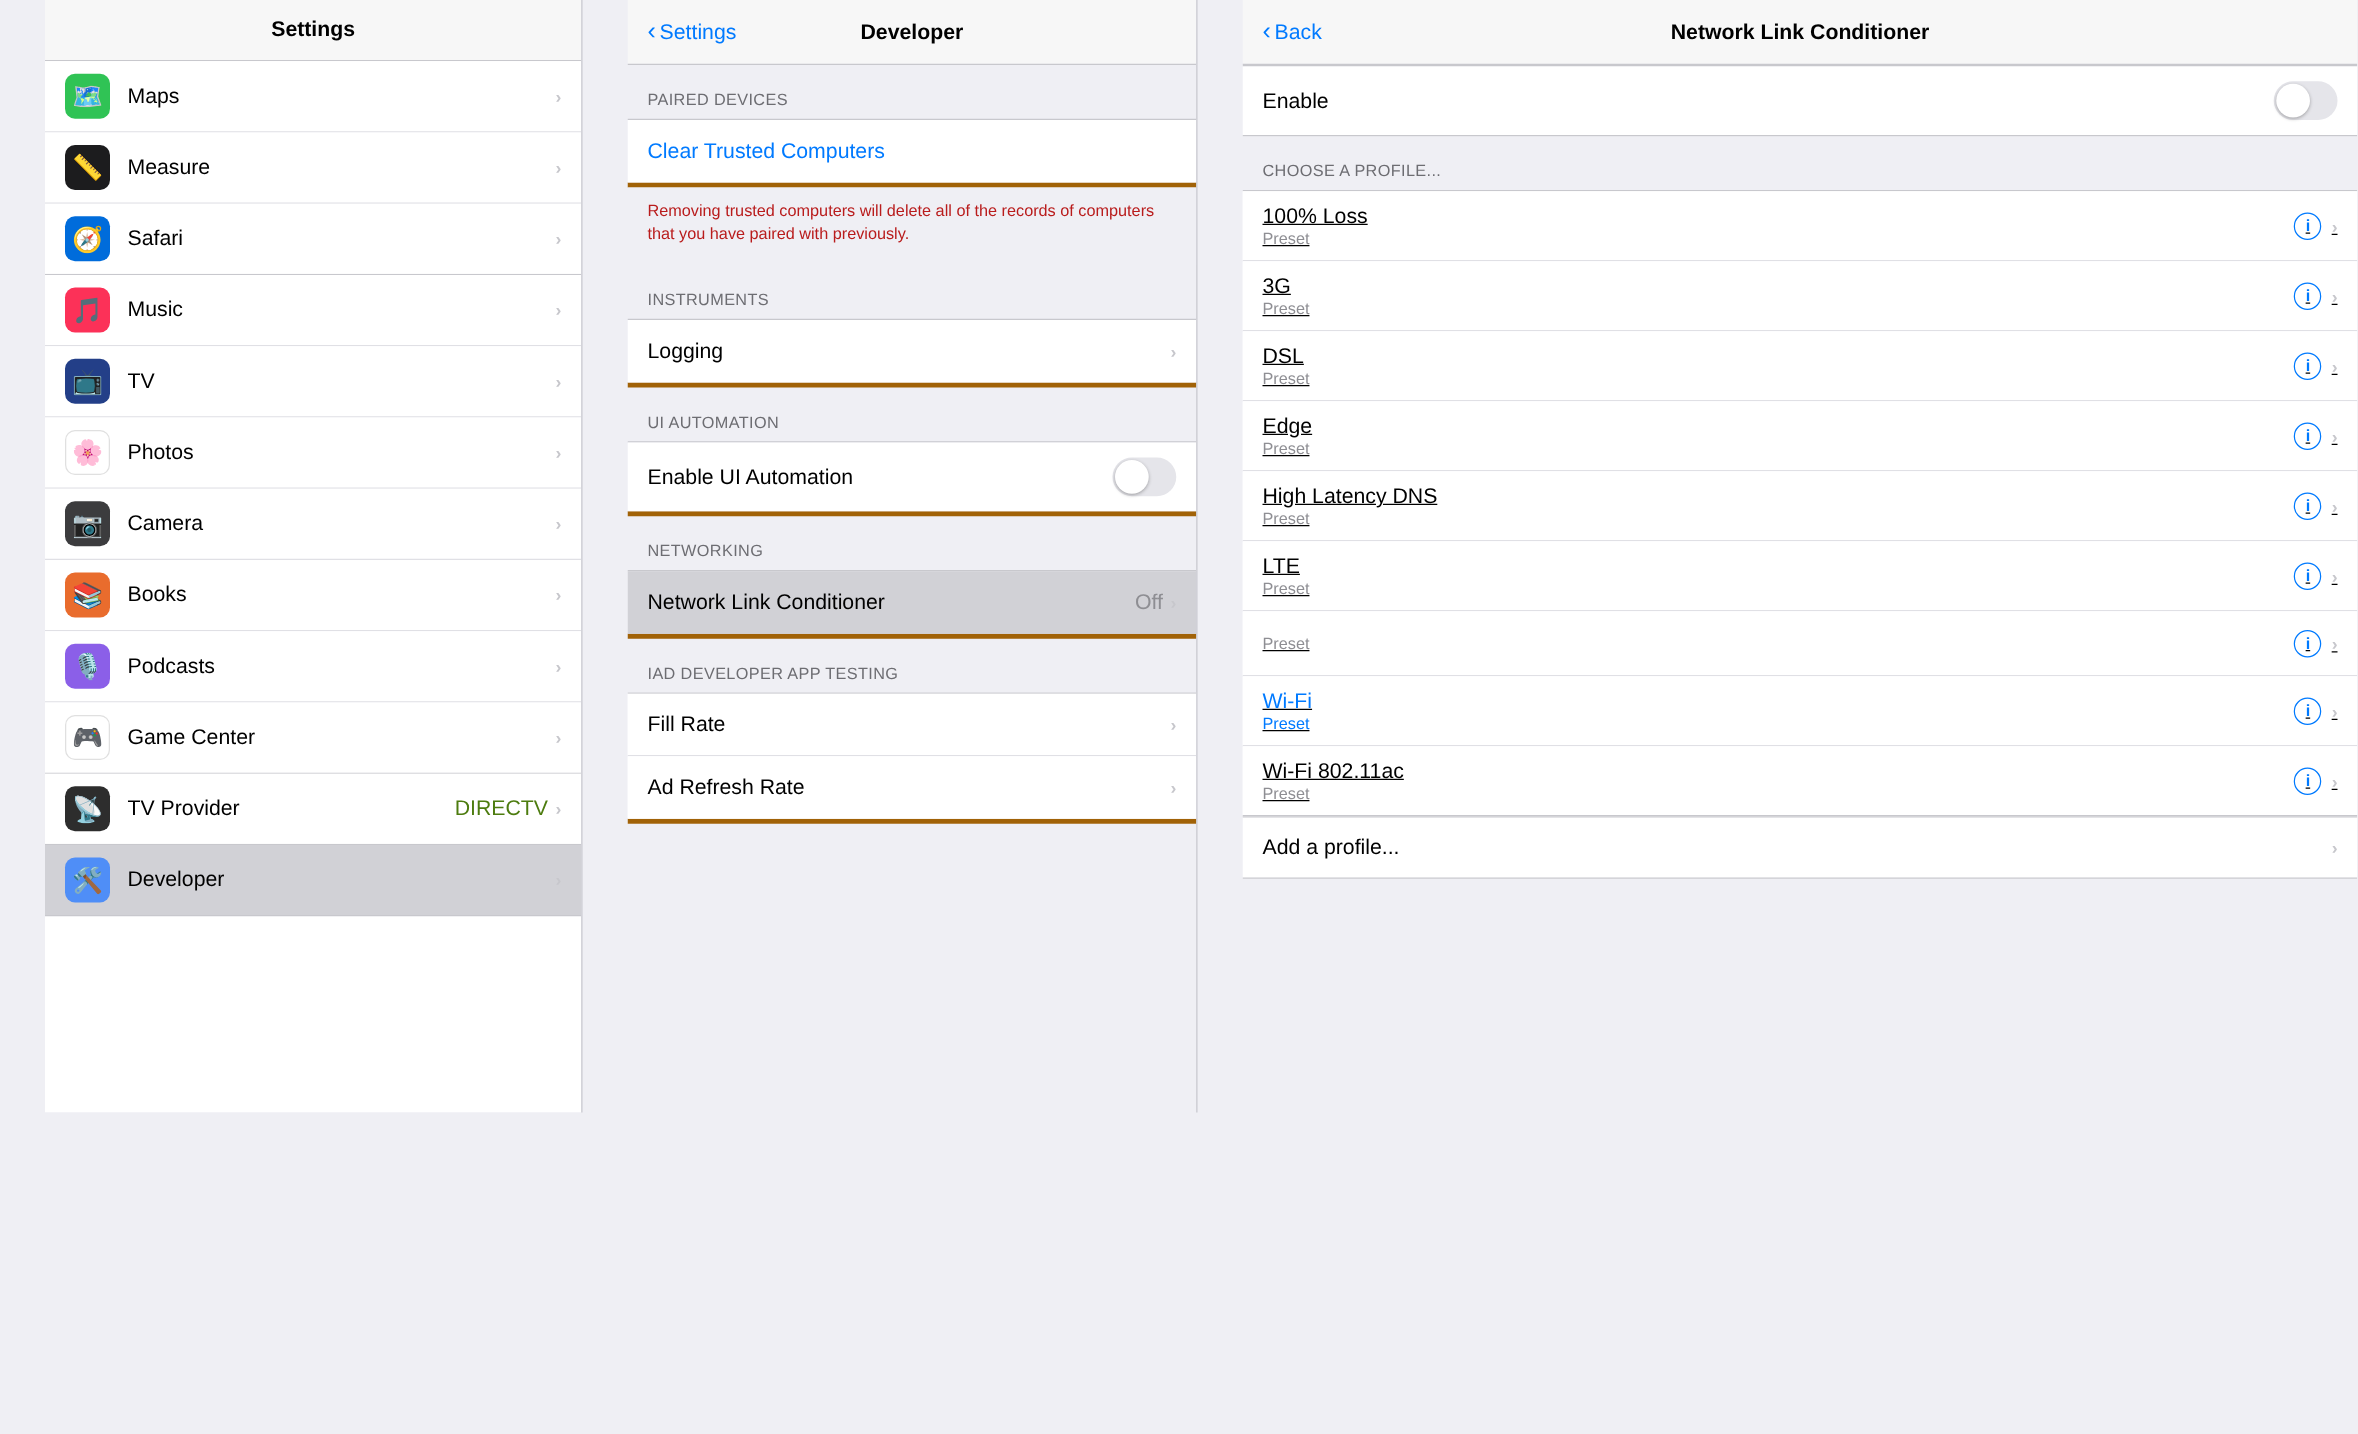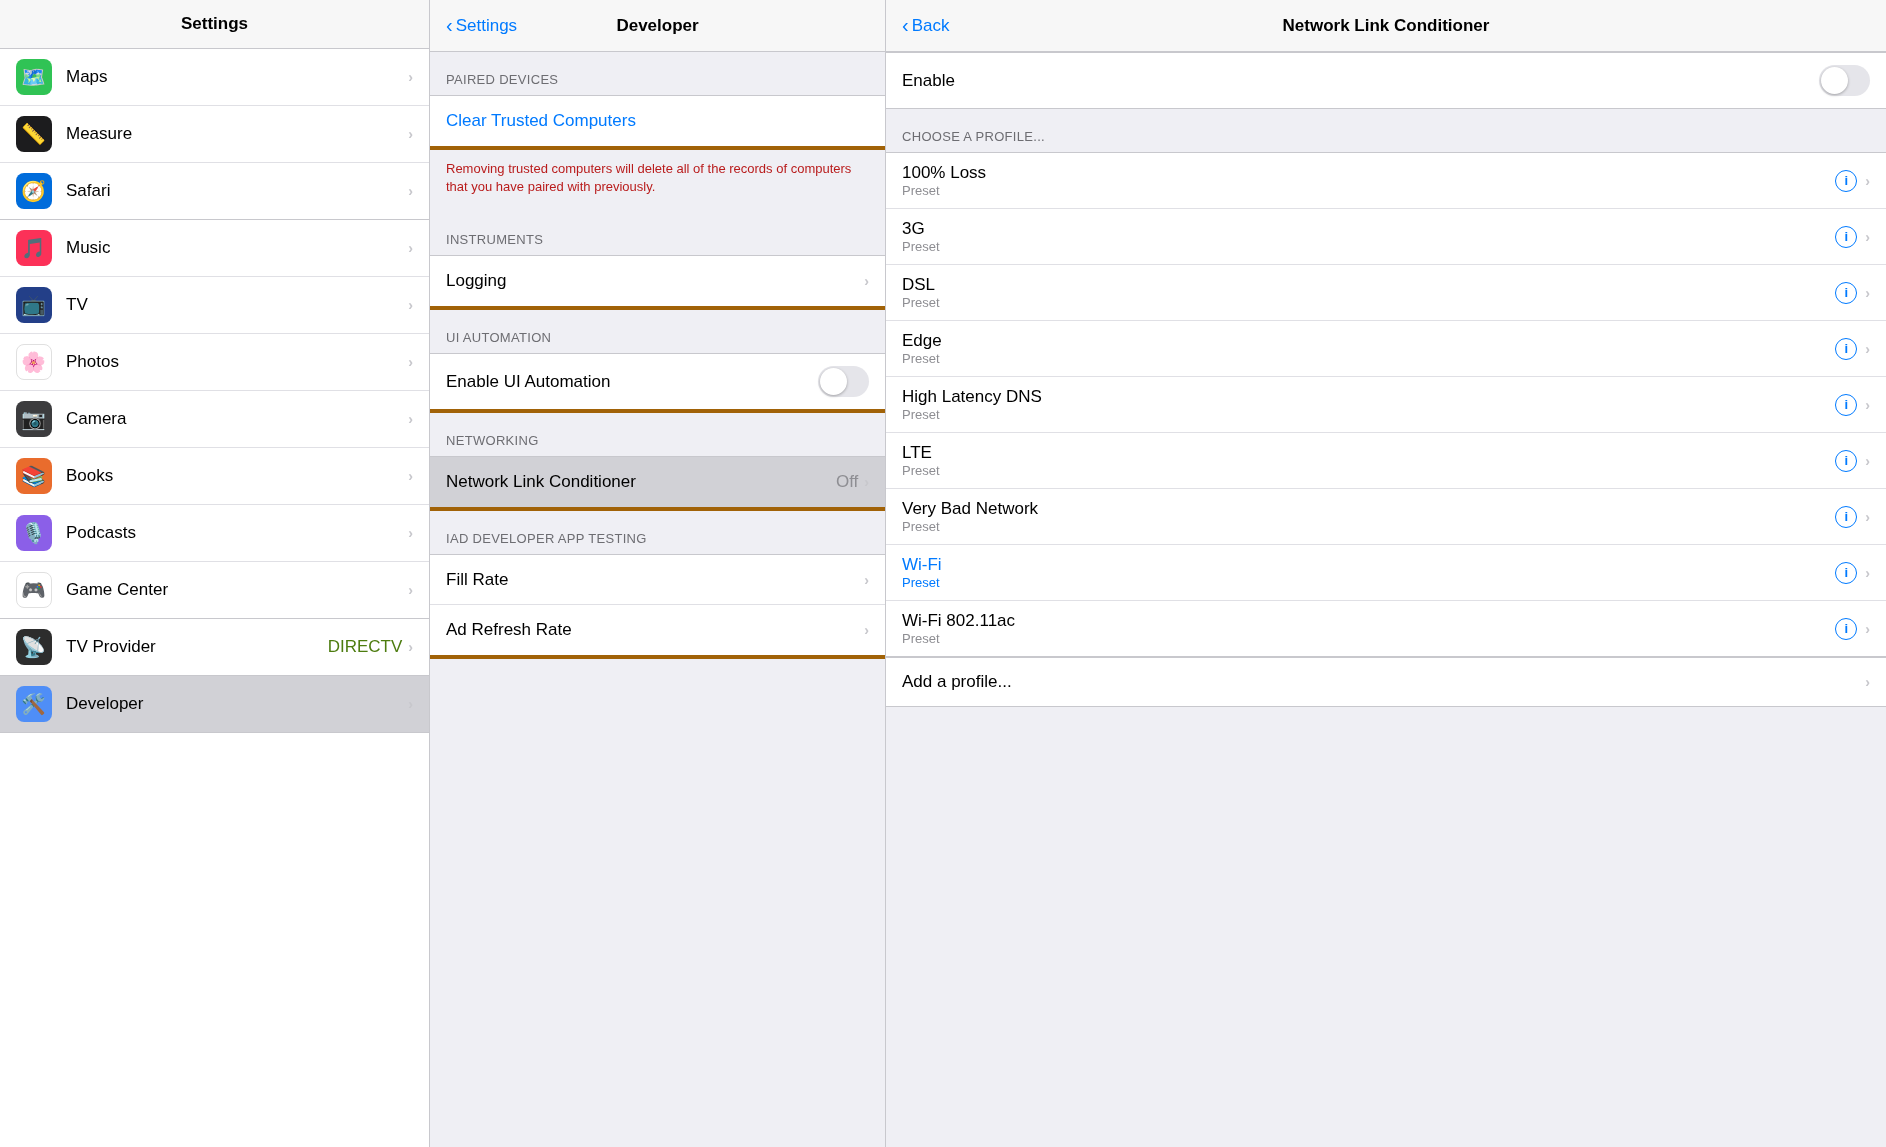--- a/index.html
+++ b/index.html
@@ -9,22 +9,23 @@
       display: flex;
       width: 1886px;
       height: 1147px;
       overflow: hidden;
     }
 
     
     .panel {
       display: flex;
       flex-direction: column;
-      height: 1147px;
+      height: 890px;
       overflow: hidden;
+      margin-left: 36px;
     }
 
     
     .panel-left {
       width: 430px;
       background: #efeff4;
       border-right: 1px solid #c8c8cd;
     }
 
     .panel-left .nav-bar {
@@ -280,20 +281,21 @@
       font-size: 13px;
       color: #6d6d72;
       text-transform: uppercase;
       letter-spacing: 0.3px;
     }
 
     .profile-group {
       background: #fff;
       border-top: 1px solid #c8c8cd;
       border-bottom: 1px solid #c8c8cd;
+      text-decoration: underline;
     }
 
     .profile-item {
       display: flex;
       align-items: center;
       padding: 10px 16px;
       background: #fff;
       border-bottom: 1px solid #e0e0e5;
       min-height: 52px;
       cursor: pointer;
@@ -572,21 +574,20 @@
         <div class="profile-info">
           <div class="profile-name">LTE</div>
           <div class="profile-sub">Preset</div>
         </div>
         <div class="info-btn">i</div>
         <span class="chevron">›</span>
       </div>
 
       <div class="profile-item">
         <div class="profile-info">
-          <div class="profile-name">Very Bad Network</div>
           <div class="profile-sub">Preset</div>
         </div>
         <div class="info-btn">i</div>
         <span class="chevron">›</span>
       </div>
 
       <div class="profile-item">
         <div class="profile-info">
           <div class="profile-name blue">Wi-Fi</div>
           <div class="profile-sub blue">Preset</div>

